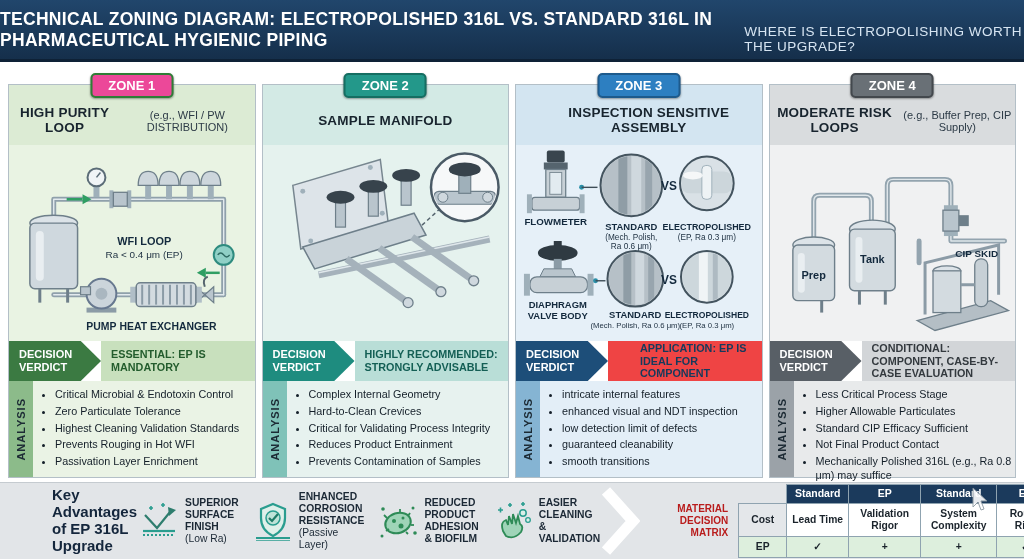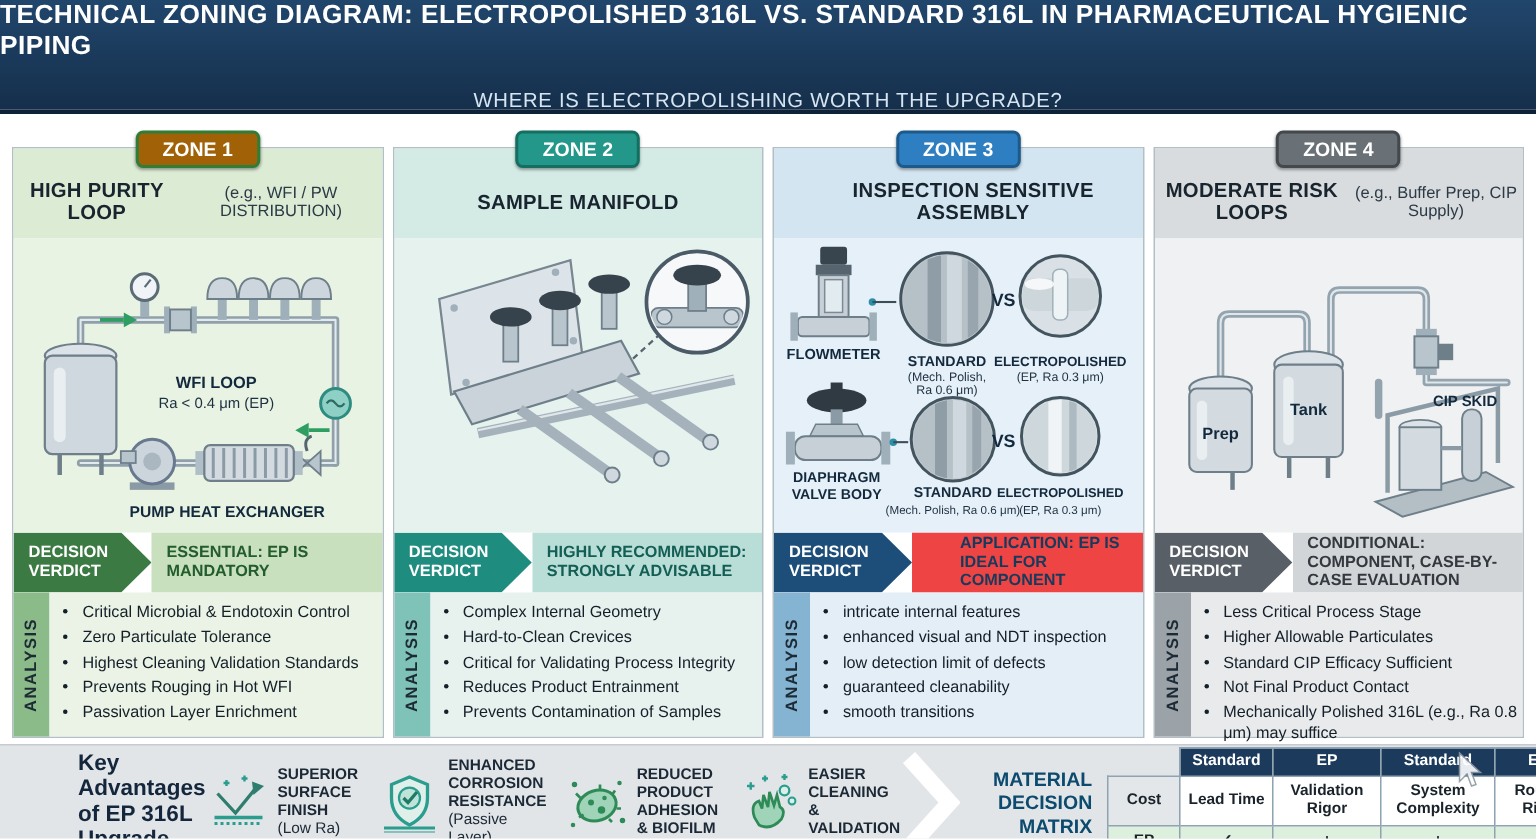--- a/index.html
+++ b/index.html
@@ -1,22 +1,22 @@
 <!DOCTYPE html>
 <html><head>
 <meta charset="utf-8">
 <style>
   html,body{margin:0;padding:0;}
   body{width:1024px;height:559px;overflow:hidden;background:#fff;
        font-family:"Liberation Sans",sans-serif;}
   .page{width:1024px;height:559px;position:relative;}
 
   
-  .header{height:76px;background:linear-gradient(#21466c,#152f4b);
-    display:flex;flex-direction:column;justify-content:center;align-items:center;
+  .header{height:62px;background:linear-gradient(#21466c,#152f4b);
+    display:flex;flex-direction:row;justify-content:center;align-items:center;
     border-bottom:3px solid #0e2136;box-sizing:border-box;}
   .header .title{font-size:17.5px;font-weight:700;color:#ffffff;letter-spacing:.3px;}
   .header .subtitle{font-size:13.5px;color:#d7e5f2;margin-top:18px;letter-spacing:.5px;}
 
   
   .zones{display:flex;gap:6px;padding:0 8px;margin-top:22px;}
   .zone{flex:1;position:relative;border:1px solid #b3bfc7;display:flex;
         flex-direction:column;height:394px;box-sizing:border-box;background:#fff;}
   .badge{position:absolute;top:-12px;left:50%;transform:translateX(-50%);
     font-weight:700;font-size:13px;color:#fff;padding:3px 16px;border-radius:5px;
@@ -37,21 +37,21 @@
 
   .analysis{flex:1;display:flex;min-height:0;}
   .a-side{width:24px;flex:none;display:flex;align-items:center;justify-content:center;}
   .a-side span{writing-mode:vertical-rl;transform:rotate(180deg);font-weight:700;
     font-size:11px;letter-spacing:1px;color:#1c2a34;}
   .a-body{flex:1;}
   .a-body ul{margin:6px 2px 0 22px;padding:0;}
   .a-body li{font-size:10.8px;color:#141f29;margin:2.5px 0;line-height:1.32;}
 
   
-  .z1 .badge{background:#a16207;border-color:#2f7d36;}
+  .z1 .badge{background:#ec4899;border-color:#2f7d36;}
   .z1 .zone-head{background:#dcebd4;} .z1 .illus{background:#e9f3e3;}
   .z1 .v-chev{background:#3b7a42;} .z1 .v-band{background:#c8e0bd;color:#235c2d;}
   .z1 .a-side{background:#8cbb8a;} .z1 .a-body{background:#eaf3e5;}
 
   .z2 .badge{background:#23988a;border-color:#156e62;}
   .z2 .zone-head{background:#d3eae5;} .z2 .illus{background:#e5f2ee;}
   .z2 .v-chev{background:#1e8c7f;} .z2 .v-band{background:#b9ded7;color:#145f55;}
   .z2 .a-side{background:#7fc2b8;} .z2 .a-body{background:#e7f2ef;}
 
   .z3 .badge{background:#2d7fc1;border-color:#1d5a8c;}
@@ -68,21 +68,21 @@
   .footer{height:77px;background:#e2e5e8;margin-top:4px;border-top:1px solid #c5cbd0;
     display:flex;align-items:center;padding:0 8px;box-sizing:border-box;position:relative;}
   .adv{display:flex;justify-content:space-between;height:100%;}
   .adv-title{font-size:15px;font-weight:700;color:#14263c;margin:3px 0 2px 44px;}
   .adv-items{display:flex;align-items:center;gap:14px;margin-left:2px;}
   .adv-item{display:flex;align-items:center;gap:6px;}
   .adv-icon{width:40px;height:40px;flex:none;}
   .adv-text{font-size:10.3px;font-weight:700;color:#1b2835;line-height:1.15;max-width:118px;}
   .adv-sub{font-weight:400;display:block;}
   .chevron-sep{flex:none;margin:0 4px 0 2px;}
-  .matrix-title{font-size:13px;font-weight:700;color:#0c4a6e;text-align:right;
+  .matrix-title{font-size:10px;font-weight:700;color:#b91c1c;text-align:right;
     width:82px;line-height:1.2;margin:0 10px 0 2px;flex:none;}
   table.matrix{border-collapse:collapse;flex:none;}
   table.matrix td{border:1px solid #8fa3b0;text-align:center;font-size:10.3px;
     font-weight:700;color:#1a232b;padding:1px 3px;line-height:1.12;}
   tr.hdr td{background:#1b3a5c;color:#fff;height:16px;font-size:10.5px;}
   tr.hdr td.blank{background:transparent;border:none;}
   tr.mid td{background:#fff;height:30px;}
   tr.mid td:first-child{background:#e4e7ea;}
   tr.bot td{background:#ddefdd;height:18px;}
   .ep-green{color:#2e9e4f;}

